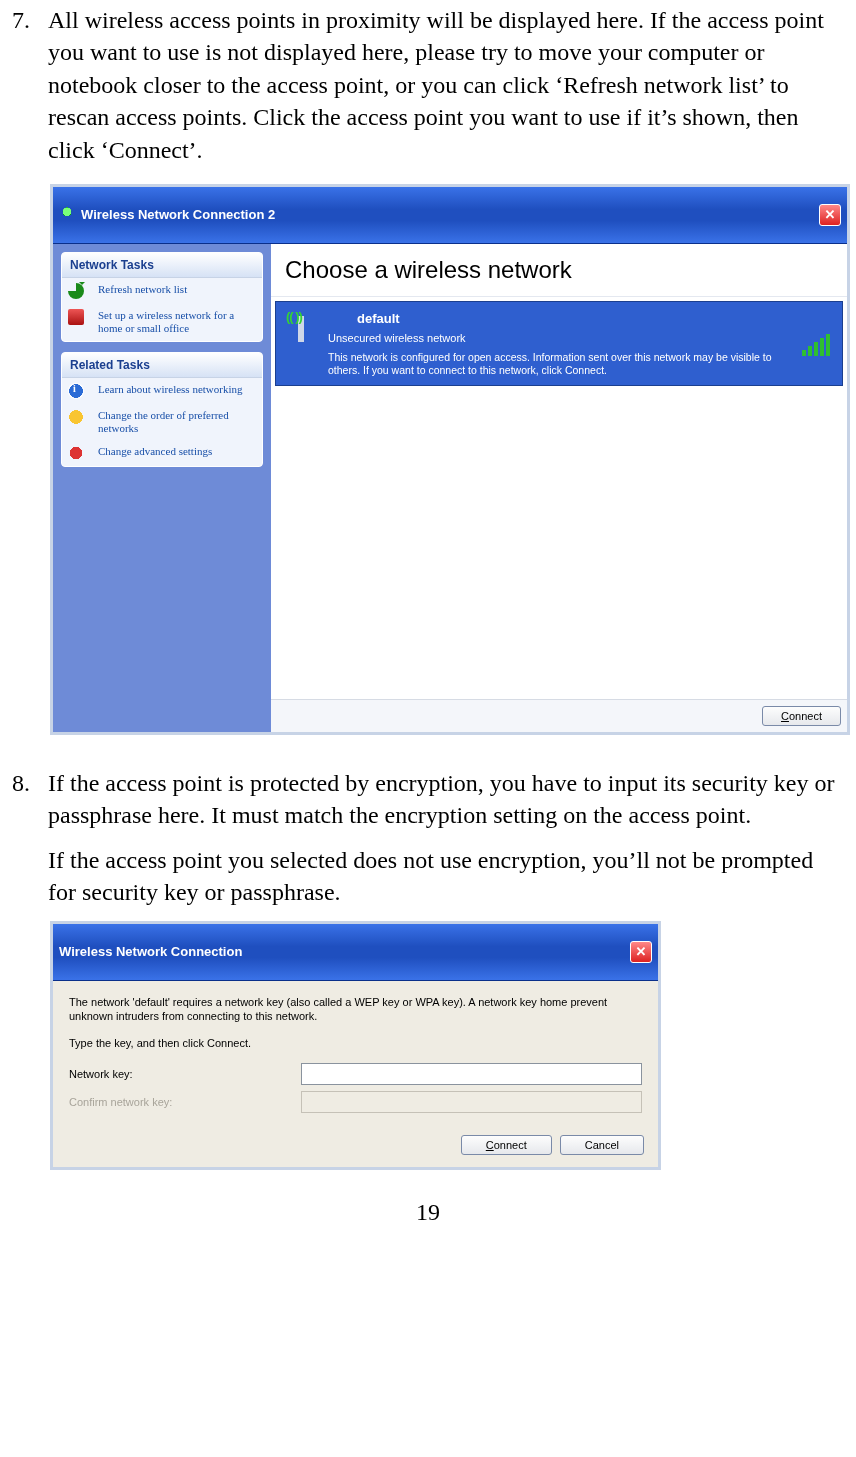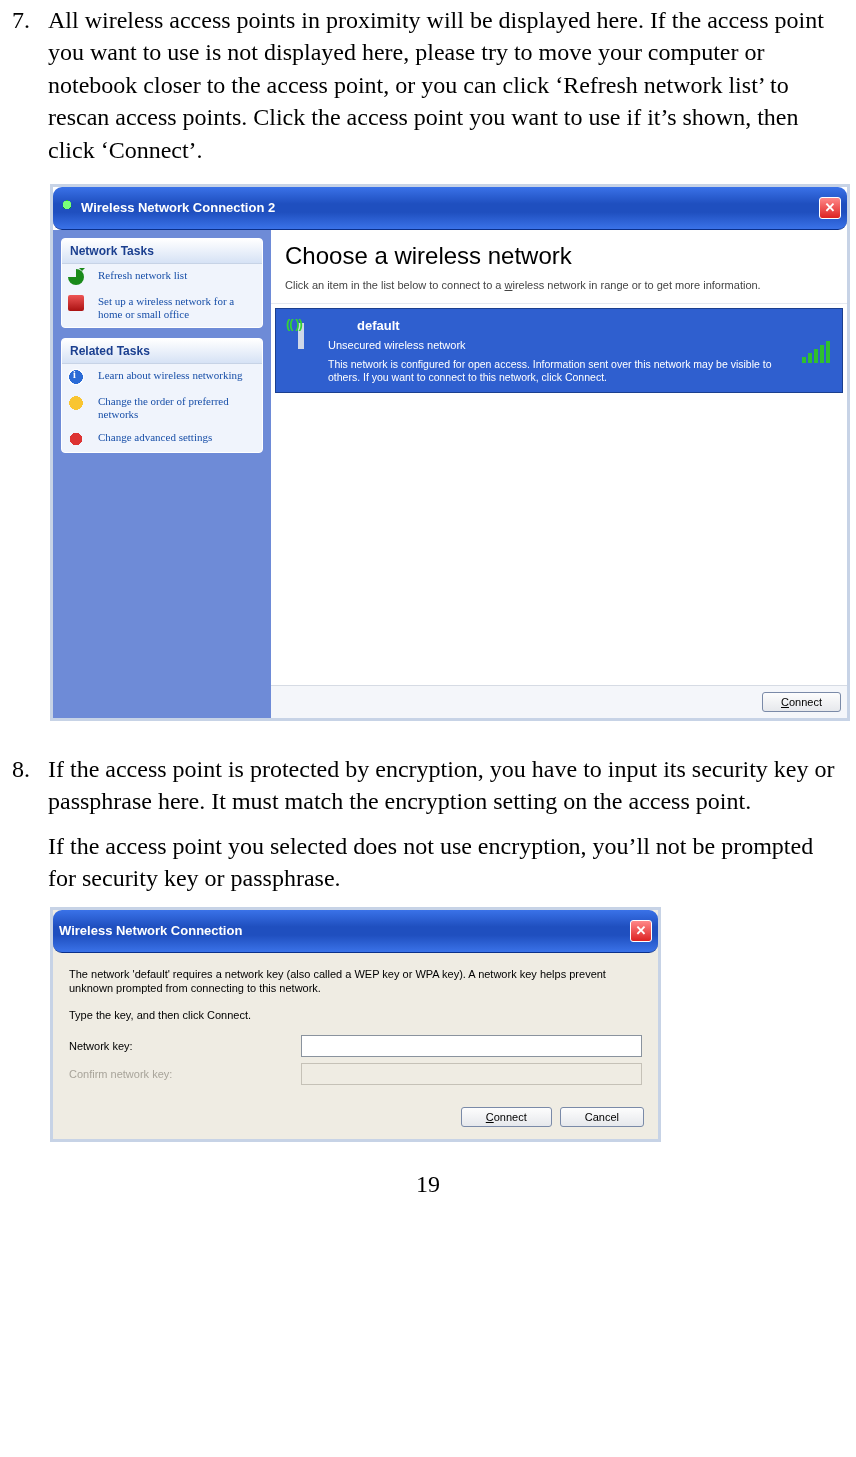--- a/index.html
+++ b/index.html
@@ -39,25 +39,24 @@
     font-family: Tahoma, Verdana, sans-serif;
     font-size: 11px;
     color: #000;
   }
   .titlebar {
     background: linear-gradient(#3a72e8, #1f4fbf 40%, #1f4fbf 60%, #3a72e8);
     border-bottom: 1px solid #0a2f8a;
     height: 26px;
     display: flex;
     align-items: center;
-    padding: 8px 6px;
+    padding: 15px 6px;
     color: #fff;
     font-weight: bold;
     font-size: 13px;
-    border-radius: 9px;
   }
   .titlebar .antenna-icon {
     width: 16px; height: 16px;
     background: radial-gradient(circle at 50% 30%, #7aff7a 30%, #0a0 32%, transparent 33%);
     position: relative;
     margin-right: 6px;
   }
   .titlebar .title-text { flex: 1; }
   .titlebar .close-btn {
     width: 20px; height: 20px;
@@ -282,23 +281,20 @@
               <div class="task">
                 <span class="ticon ic-gear"></span>
                 <span>Change advanced settings</span>
               </div>
             </div>
 
           </div>
           <div class="xp-main">
             <div class="xp-main-head">
               <h3>Choose a wireless network</h3>
-              <div class="xp-subtext">
-                <span>Click an item in the list below to connect to a </span><span class="u">w</span><span>ireless network in range or to get more information.</span>
-              </div>
             </div>
             <div class="network-list">
               <div class="network-item">
                 <div class="sig-icon"></div>
                 <div class="net-body">
                   <div class="net-name">default</div>
                   <div class="net-status">Unsecured wireless network</div>
                   <div class="net-desc">This network is configured for open access. Information sent over this network may be visible to others. If you want to connect to this network, click Connect.</div>
                 </div>
                 <div class="signal-bars">
@@ -325,21 +321,21 @@
     <div class="step-body">
       <p>If the access point is protected by encryption, you have to input its security key or passphrase here. It must match the encryption setting on the access point.</p>
       <p>If the access point you selected does not use encryption, you’ll not be prompted for security key or passphrase.</p>
 
       <div class="xp-dialog">
         <div class="titlebar">
           <span class="title-text">Wireless Network Connection</span>
           <span class="close-btn">✕</span>
         </div>
         <div class="dlg-body">
-          <p>The network 'default' requires a network key (also called a WEP key or WPA key). A network key helps prevent unknown prompted from connecting to this network.</p>
+          <p>The network 'default' requires a network key (also called a WEP key or WPA key). A network key home prevent unknown intruders from connecting to this network.</p>
           <p>Type the key, and then click Connect.</p>
           <div class="form-row">
             <label>Network key:</label>
             <input type="text" style="">
           </div>
           <div class="form-row disabled">
             <label>Confirm network key:</label>
             <input type="text" disabled="" style="">
           </div>
         </div>

